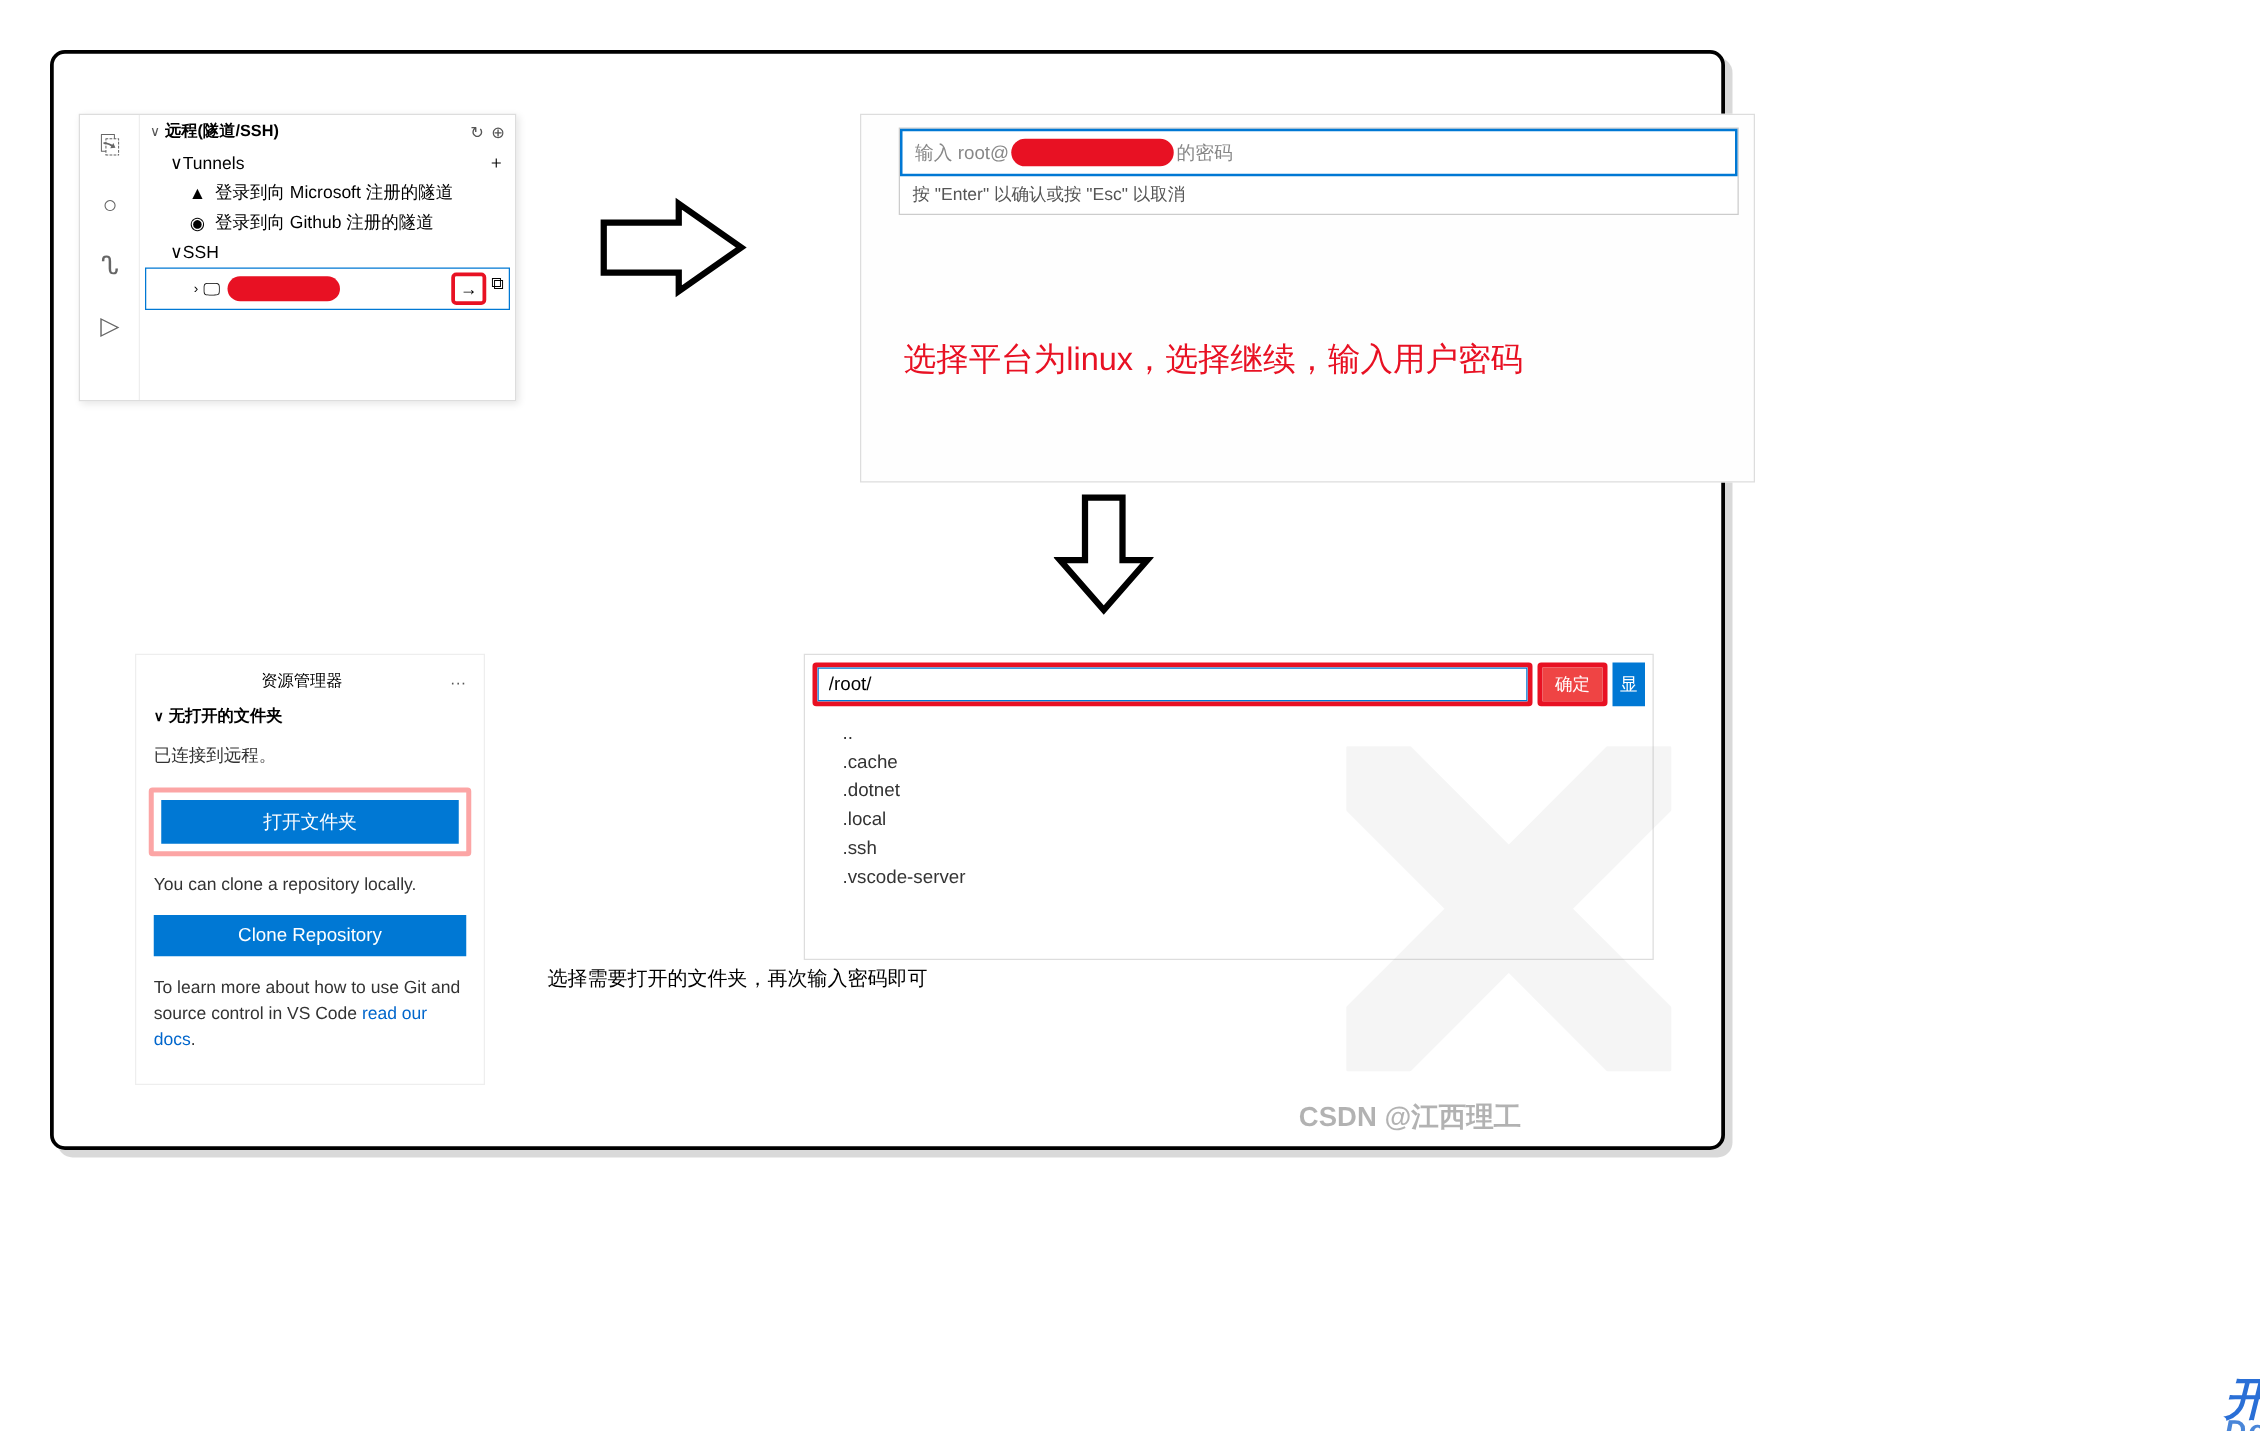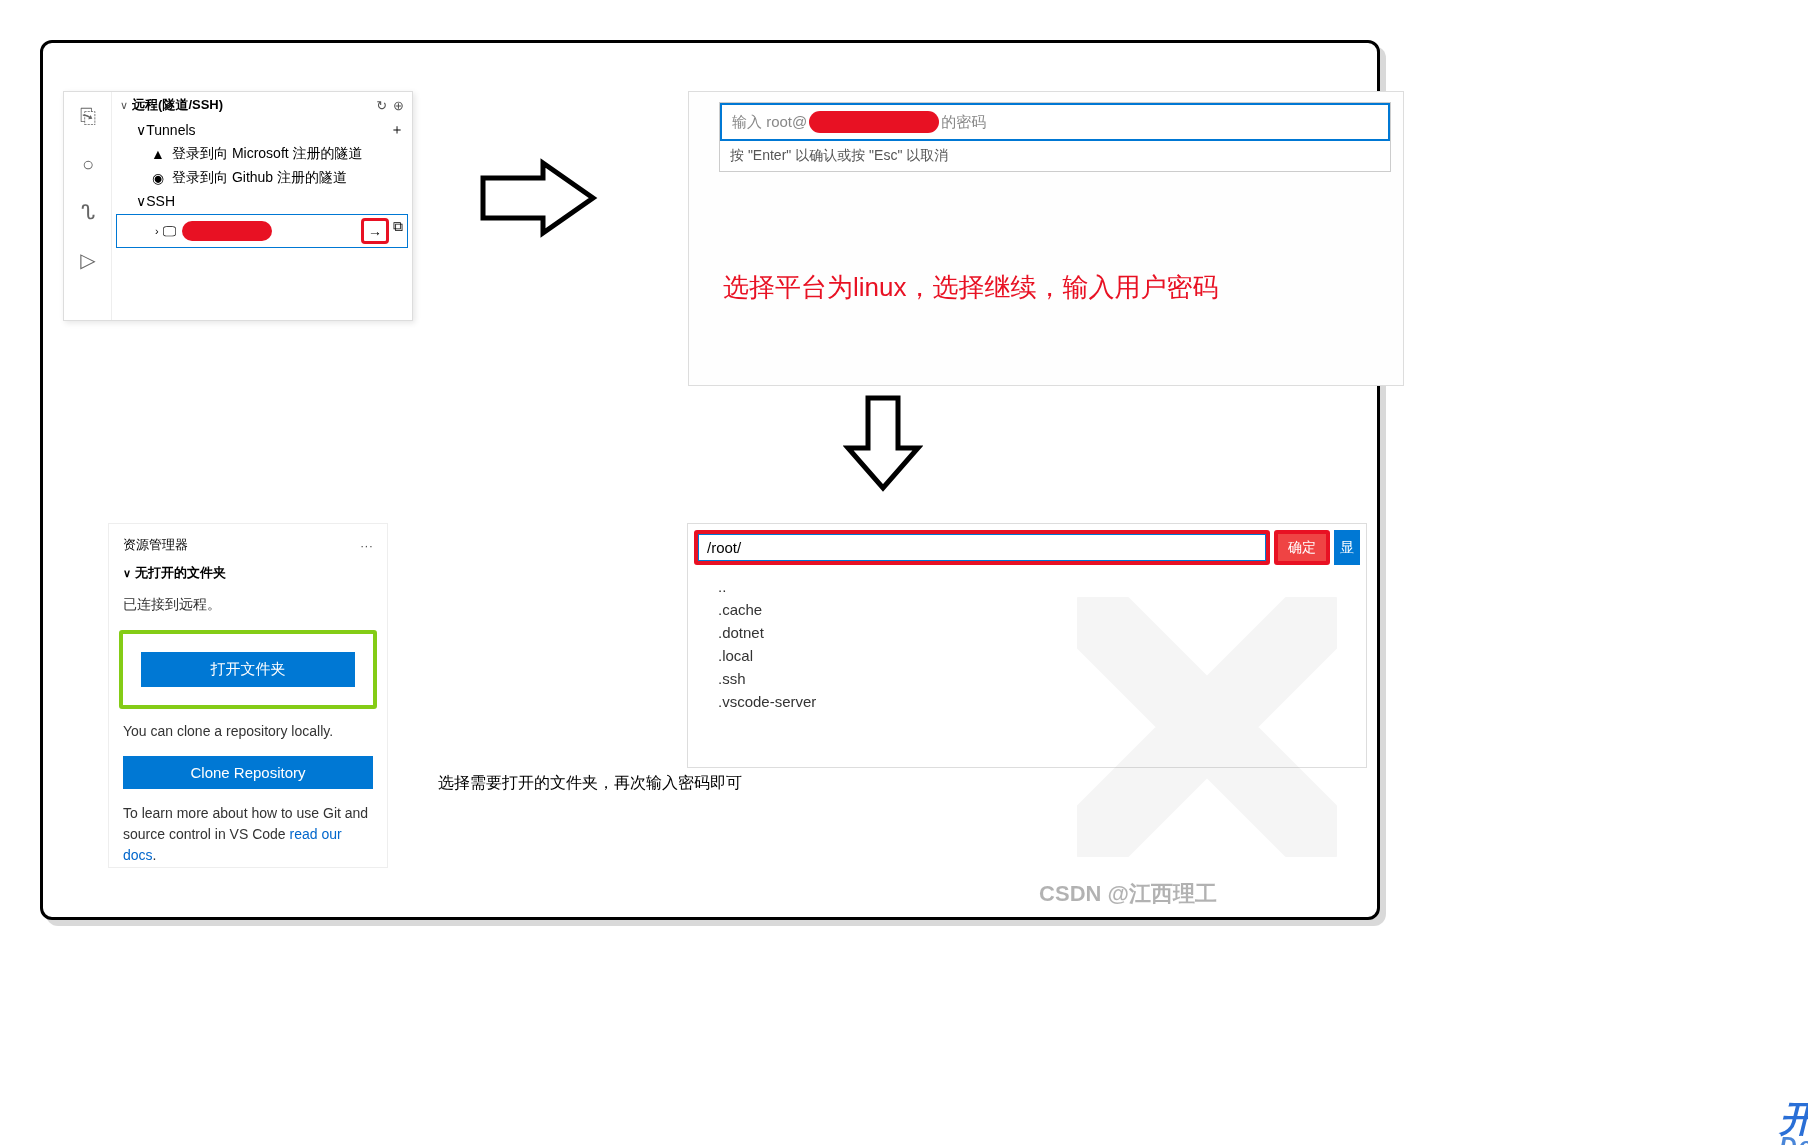--- a/index.html
+++ b/index.html
@@ -174,20 +174,21 @@
   height: 345px;
   border: 1px solid #eee;
   background: #fff;
   padding: 8px 0;
 }
 .panel3-header {
   display: flex;
   align-items: center;
   padding: 4px 14px;
   font-size: 13px;
+  text-align: center;
 }
 .panel3-header .title { flex: 1; }
 .panel3-header .dots { color: #555; }
 .panel3-section {
   padding: 6px 14px;
   font-size: 13px;
   font-weight: bold;
   display: flex;
   align-items: center;
 }
@@ -203,39 +204,39 @@
   margin: 10px 14px;
   background: #0078d4;
   color: #fff;
   text-align: center;
   padding: 8px 0;
   font-size: 15px;
   cursor: pointer;
   border: none;
 }
 .red-wrap {
-  border: 4px solid #84cc16;
+  border: 4px solid #fca5a5;
   border-radius: 3px;
   margin: 8px 10px;
-  padding: 16px;
+  padding: 4px;
 }
 .red-wrap .blue-btn { margin: 2px; width: calc(100% - 4px); }
 .panel3-text {
   padding: 4px 14px;
   font-size: 14px;
   color: #333;
   line-height: 1.5;
 }
 .panel3-text a { color: #0066cc; text-decoration: none; }
 
 
 .panel4 {
   position: absolute;
   top: 480px;
-  left: 644px;
+  left: 600px;
   width: 680px;
   height: 245px;
   border: 1px solid #ddd;
   background: #fff;
 }
 .folder-input-row {
   display: flex;
   align-items: stretch;
   padding: 6px 6px 6px 6px;
   gap: 4px;

